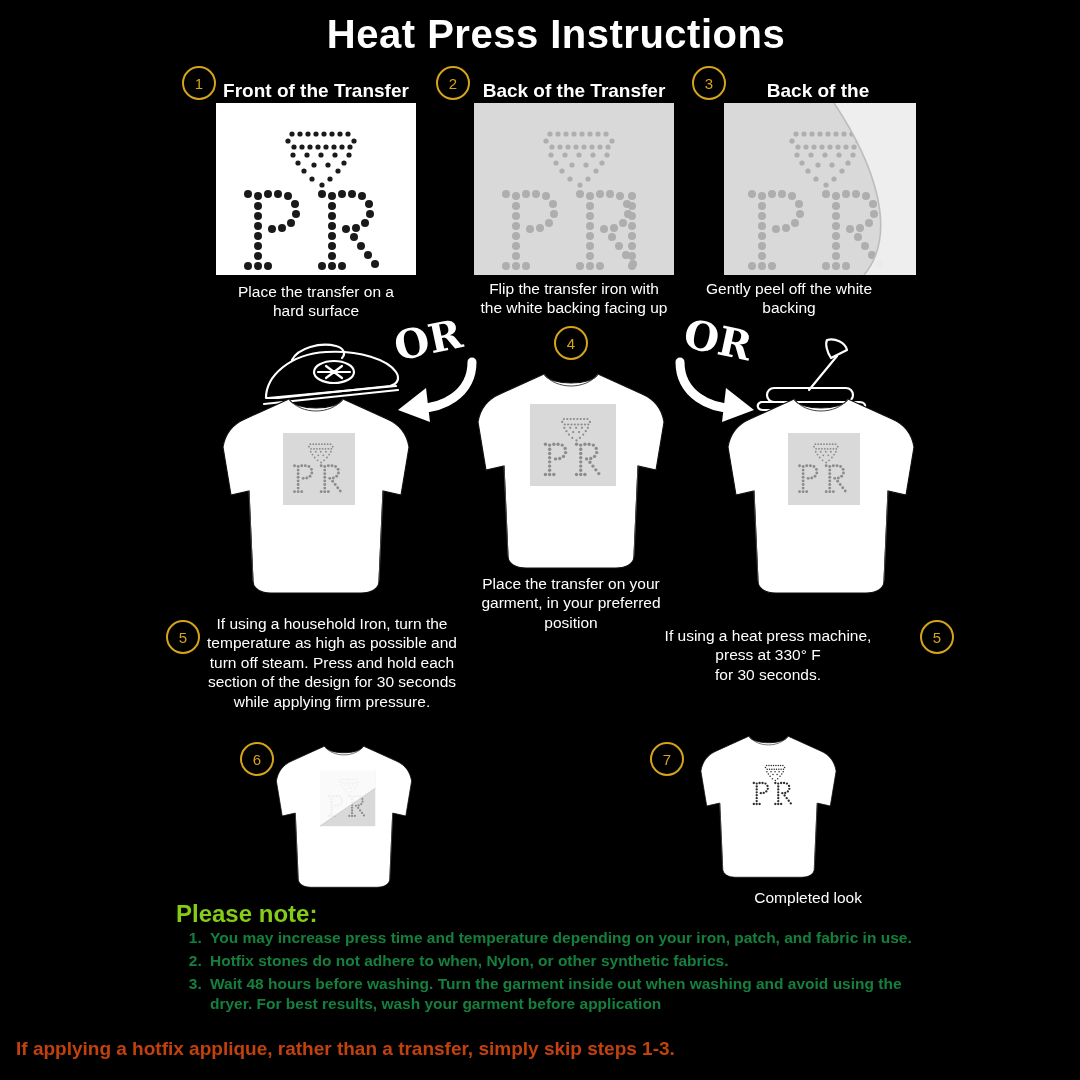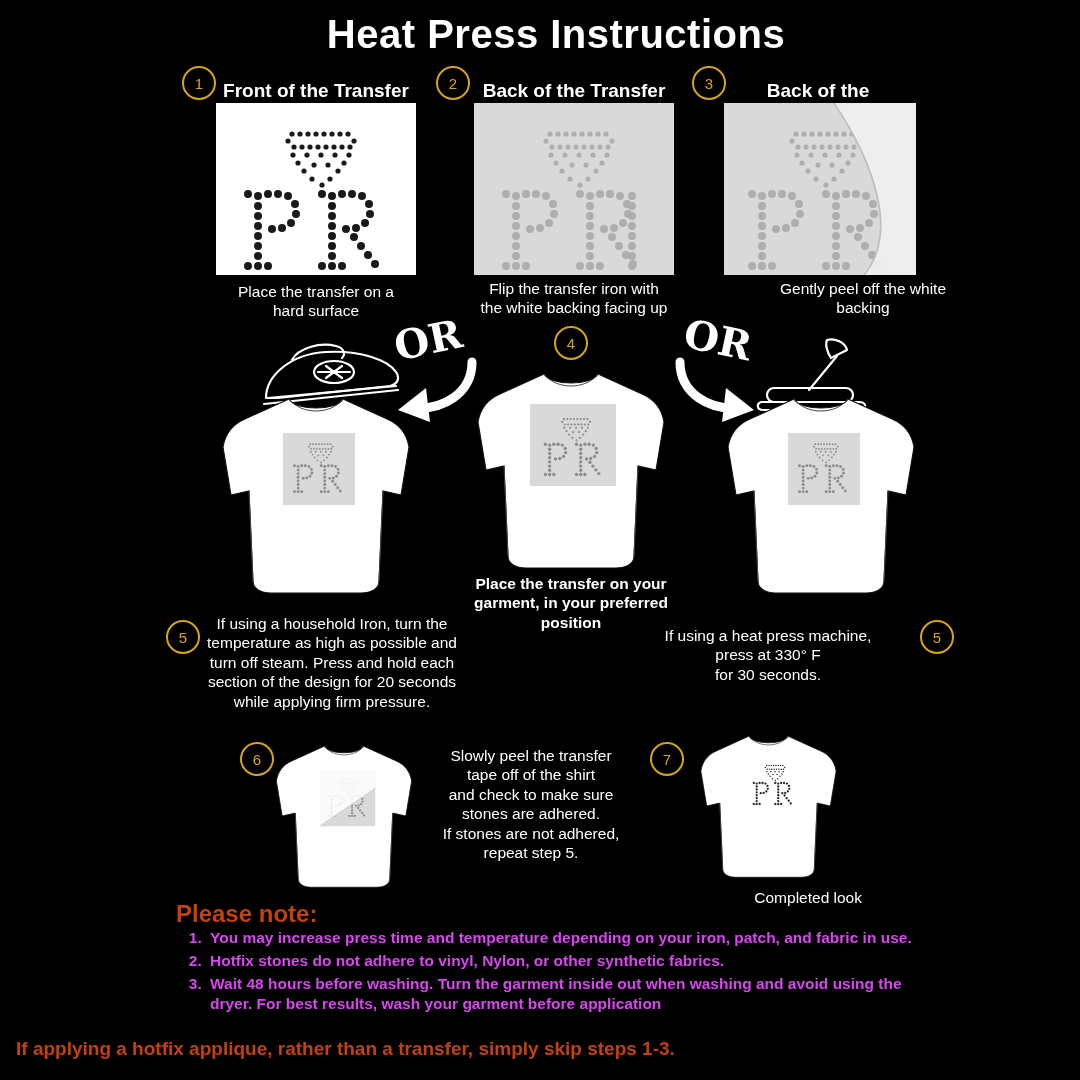--- a/index.html
+++ b/index.html
@@ -73,30 +73,30 @@
     font-size: 40px;
     color: #ffffff;
   }
 
   
   .note-title {
     position: absolute;
     left: 160px; top: 900px;
     font-size: 24px;
     font-weight: bold;
-    color: #c2410c;
+    color: #84cc16;
   }
   .note-list {
     position: absolute;
     left: 168px; top: 928px;
     width: 740px;
     font-size: 15.5px;
     line-height: 1.30;
     font-weight: bold;
-    color: #d946ef;
+    color: #15803d;
   }
   .note-list li { margin-bottom: 3px; padding-left: 4px; }
   .note-list ol { padding-left: 22px; }
   .footer-note {
     position: absolute;
     left: 0; top: 1038px; width: 100%;
     text-align: left;
     font-size: 19px;
     font-weight: bold;
     color: #c2410c;
@@ -240,21 +240,21 @@
     <svg width="192" height="172" viewBox="0 0 192 172">
       <g fill="#aeaeae" transform="translate(-4,0)">
         <use href="#d1"></use>
           <use href="#p1"></use>
           <use href="#r1"></use>
       </g>
       <path d="M110 0 L192 0 L192 172 L140 172 C175 130 150 60 110 0 Z" fill="#f0f0f0" opacity="0.92"></path>
       <path d="M110 0 C150 60 175 130 140 172" fill="none" stroke="#bdbdbd" stroke-width="1.6"></path>
     </svg>
   </div>
-  <div class="cap" style="left:742px; top:279px; width:210px; white-space:pre-line;text-align:center;">Gently peel off the white
+  <div class="cap" style="left:668px; top:279px; width:210px; white-space:pre-line;text-align:center;">Gently peel off the white
 backing</div>
 
   <div style="position:absolute; left:232px; top:326px;">
     <svg width="160" height="90" viewBox="0 0 160 90">
       <path class="stroke-w" d="M18 72 C18 50 42 28 78 26 C112 24 140 34 148 46 C152 52 150 58 142 60 L30 72 Z"></path>
       <path class="stroke-w" d="M20 72 L148 60"></path>
       <path class="stroke-w" d="M44 34 C50 22 72 16 88 20 C96 22 98 28 94 32"></path>
       <ellipse class="stroke-w" cx="86" cy="46" rx="20" ry="11"></ellipse>
       <path class="stroke-w" d="M70 46 L102 46 M78 40 L94 52 M94 40 L78 52"></path>
       <path class="stroke-w" d="M16 78 L150 64"></path>
@@ -298,38 +298,38 @@
         <use href="#d1"></use>
           <use href="#p1"></use>
           <use href="#r1"></use>
       </g>
     </svg>
   </div>
   <div class="badge" style="left:150px; top:620px;">5</div>
   <div class="cap" style="left:185px; top:614px; width:262px; white-space:pre-line;">If using a household Iron, turn the
 temperature as high as possible and
 turn off steam.  Press and hold each
-section of the design for 20 seconds
+section of the design for 30 seconds
 while applying firm pressure.</div>
 
   <div class="badge" style="left:538px; top:326px;">4</div>
   <div style="position:absolute; left:450px; top:360px;">
     <svg width="210" height="220" viewBox="0 0 210 220">
       <path class="shirt-body" d="M78 14 C84 26 126 26 132 14 L176 34 C190 40 196 50 198 62 L190 110 L172 106 L168 196 C168 204 160 208 150 208 L60 208 C50 208 42 204 42 196 L38 106 L20 110 L12 62 C14 50 20 40 34 34 Z"></path>
       <path class="shirt-line" d="M78 14 C90 30 120 30 132 14"></path>
       <path class="shirt-line" d="M38 106 L42 196 M172 106 L168 196"></path>
       <rect class="patch" x="64" y="44" width="86" height="82"></rect>
       <g fill="#8c8c8c" transform="translate(66,46) scale(0.42)">
         <use href="#d1"></use>
           <use href="#p1"></use>
           <use href="#r1"></use>
       </g>
     </svg>
   </div>
-  <div class="cap" style="left:440px; top:574px; width:230px; white-space:pre-line;font-weight:bold;">Place the transfer on your
+  <div class="cap" style="left:440px; top:574px; width:230px; white-space:pre-line;">Place the transfer on your
 garment, in your preferred
 position</div>
 
   <div style="position:absolute; left:700px; top:385px;">
     <svg width="210" height="220" viewBox="0 0 210 220">
       <path class="shirt-body" d="M78 14 C84 26 126 26 132 14 L176 34 C190 40 196 50 198 62 L190 110 L172 106 L168 196 C168 204 160 208 150 208 L60 208 C50 208 42 204 42 196 L38 106 L20 110 L12 62 C14 50 20 40 34 34 Z"></path>
       <path class="shirt-line" d="M78 14 C90 30 120 30 132 14"></path>
       <path class="shirt-line" d="M38 106 L42 196 M172 106 L168 196"></path>
       <rect class="patch" x="72" y="48" width="72" height="72"></rect>
       <g fill="#8c8c8c" transform="translate(72,48) scale(0.36)">
@@ -353,45 +353,39 @@
       <rect class="patch" x="72" y="48" width="76" height="76"></rect>
       <g fill="#8c8c8c" transform="translate(72,48) scale(0.38)">
         <use href="#d1"></use>
           <use href="#p1"></use>
           <use href="#r1"></use>
       </g>
       <path d="M72 48 L148 48 L148 72 L72 124 Z" fill="#ffffff" opacity="0.85"></path>
       <path d="M148 72 L72 124" fill="none" stroke="#cfcfcf" stroke-width="1.4"></path>
     </svg>
   </div>
-  <div class="cap" style="left:420px; top:746px; width:190px; white-space:pre-line;">Slowly peel the transfer
-tape off of the shirt
-and check to make sure
-stones are adhered.
-If stones are not adhered,
-repeat step 5.</div>
 
   <div class="badge" style="left:634px; top:742px;">7</div>
   <div style="position:absolute; left:660px; top:726px;">
     <svg width="185" height="160" viewBox="0 0 210 220" preserveAspectRatio="xMidYMid meet">
       <path class="shirt-body" d="M78 14 C84 26 126 26 132 14 L176 34 C190 40 196 50 198 62 L190 110 L172 106 L168 196 C168 204 160 208 150 208 L60 208 C50 208 42 204 42 196 L38 106 L20 110 L12 62 C14 50 20 40 34 34 Z"></path>
       <path class="shirt-line" d="M78 14 C90 30 120 30 132 14"></path>
       <path class="shirt-line" d="M38 106 L42 196 M172 106 L168 196"></path>
       <g fill="#2b2b2b" transform="translate(72,42) scale(0.40)">
         <use href="#d1"></use>
           <use href="#p1"></use>
           <use href="#r1"></use>
       </g>
     </svg>
   </div>
   <div class="cap" style="left:660px; top:888px; width:186px; white-space:pre-line;text-align:right;">Completed look</div>
 
   <div class="note-title">Please note:</div>
   <div class="note-list">
     <ol>
       <li>You may increase press time and temperature depending on your iron, patch, and fabric in use.</li>
-      <li>Hotfix stones do not adhere to vinyl, Nylon, or other synthetic fabrics.</li>
+      <li>Hotfix stones do not adhere to when, Nylon, or other synthetic fabrics.</li>
       <li>Wait 48 hours before washing. Turn the garment inside out when washing and avoid using the dryer. For best results, wash your garment before application</li>
     </ol>
   </div>
   <div class="footer-note">If applying a hotfix applique, rather than a transfer, simply skip steps 1-3.</div>
 
 </div>
 
 </body></html>

